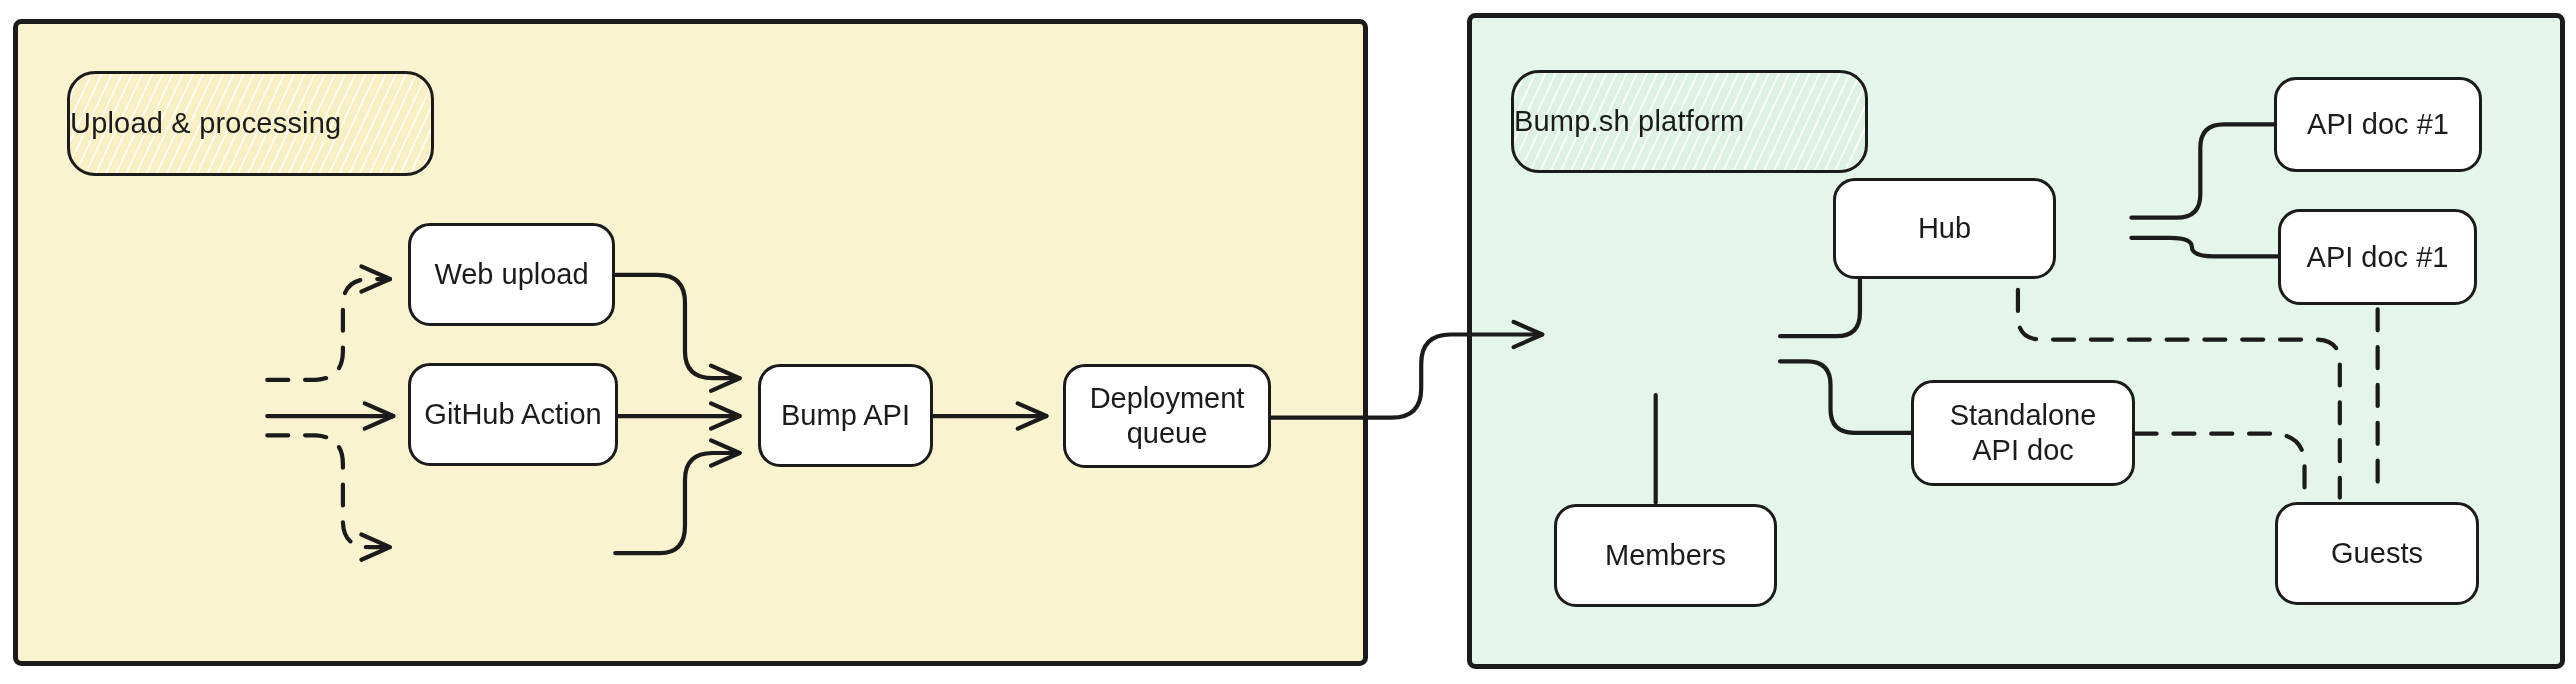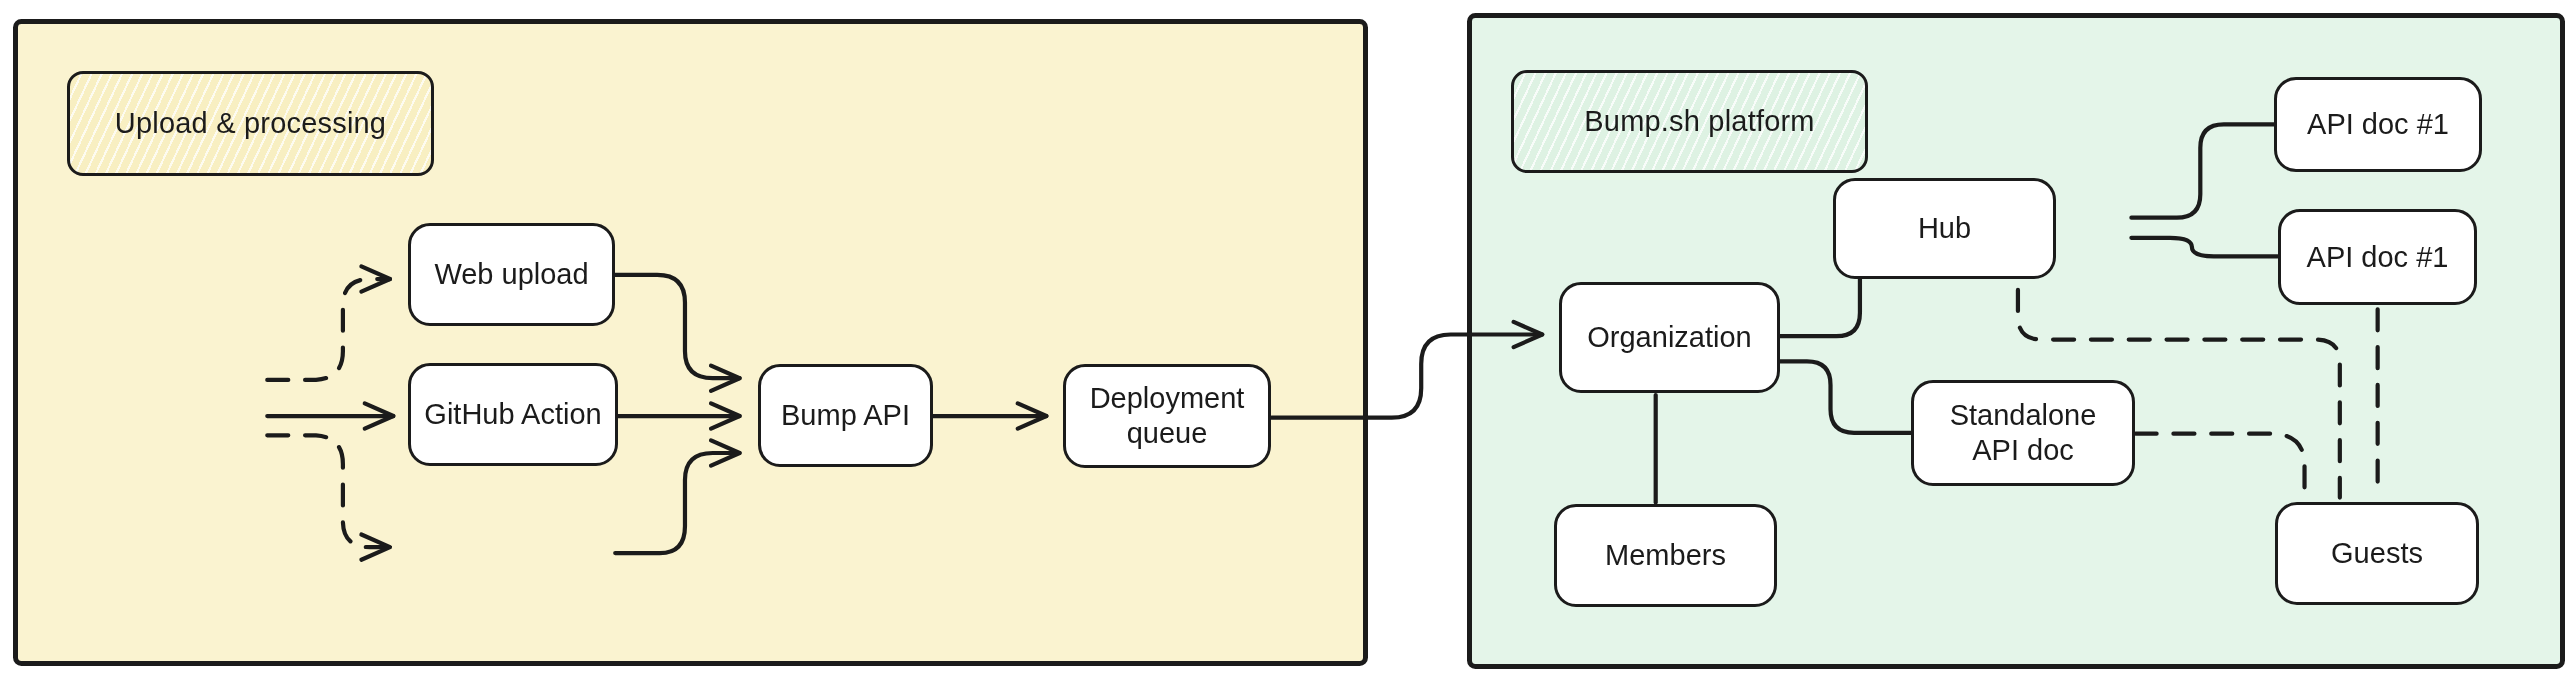--- a/index.html
+++ b/index.html
@@ -8,22 +8,22 @@
     font-family:"Liberation Sans", sans-serif; color:#1b1b1b;
   }
   .panel {
     position:absolute; box-sizing:border-box;
     border:5px solid #1b1b1b; border-radius:8.4px;
   }
   .panel-yellow { background:#faf3d0; }
   .panel-green  { background:#e4f5e9; }
   .label-box {
     position:absolute; box-sizing:border-box;
-    border:3.4px solid #1b1b1b; border-radius:16px;
-    display:flex; align-items:center; justify-content:center;
+    border:3.4px solid #1b1b1b; border-radius:28px;
+    display:flex; align-items:center; 
     font-size:29px; letter-spacing:0.2px;
   }
   .label-yellow {
     background-color:#f8efc2;
     background-image:repeating-linear-gradient(115deg,
       rgba(255,255,255,0.75) 0px, rgba(255,255,255,0.75) 2.1px,
       rgba(255,255,255,0) 2.1px, rgba(255,255,255,0) 9.2px);
   }
   .label-green {
     background-color:#def2e3;
@@ -72,31 +72,30 @@
     <path d="M 2536 259 H 2590 Q 2618 259 2618 231 V 176 Q 2618 148 2646 148 H 2706"></path>
     <path d="M 2536 283 H 2582 Q 2608 283 2608 294 Q 2608 305 2634 305 H 2710"></path>
     <path class="dashed" d="M 2401 345 V 376 Q 2401 404 2429 404 H 2756 Q 2784 404 2784 432 V 592"></path>
     <path class="dashed" d="M 2541 516 H 2702 Q 2742 516 2742 554 V 592"></path>
     <path class="dashed" d="M 2829 368 V 592"></path>
   </svg>
 
   <div class="label-box label-yellow" style="left:67px; top:71px; width:367px; height:105px;">
     <span>Upload &amp; processing</span>
   </div>
-  <div class="label-box label-green" style="left:1511px; top:70px; width:357px; height:103px;padding-left:20px;">
+  <div class="label-box label-green" style="left:1511px; top:70px; width:357px; height:103px;">
     <span>Bump.sh platform</span>
   </div>
 
   <div class="node" style="left:408px; top:223px; width:207px; height:103px;">Web upload</div>
   <div class="node" style="left:408px; top:363px; width:210px; height:103px;">GitHub Action</div>
   <div class="node" style="left:758px; top:364px; width:175px; height:103px;">Bump API</div>
   <div class="node" style="left:1063px; top:364px; width:208px; height:104px;">Deployment
 queue</div>
 
-  <div class="node" style="left:1559px; top:282px; width:221px; height:111px;">Organization</div>
   <div class="node" style="left:1554px; top:504px; width:223px; height:103px;">Members</div>
   <div class="node" style="left:1833px; top:178px; width:223px; height:101px;">Hub</div>
   <div class="node" style="left:1911px; top:380px; width:224px; height:106px;">Standalone
 API doc</div>
   <div class="node" style="left:2274px; top:77px; width:208px; height:95px;">API doc #1</div>
   <div class="node" style="left:2278px; top:209px; width:199px; height:96px;">API doc #1</div>
   <div class="node" style="left:2275px; top:502px; width:204px; height:103px;">Guests</div>
 
 </div>
 

